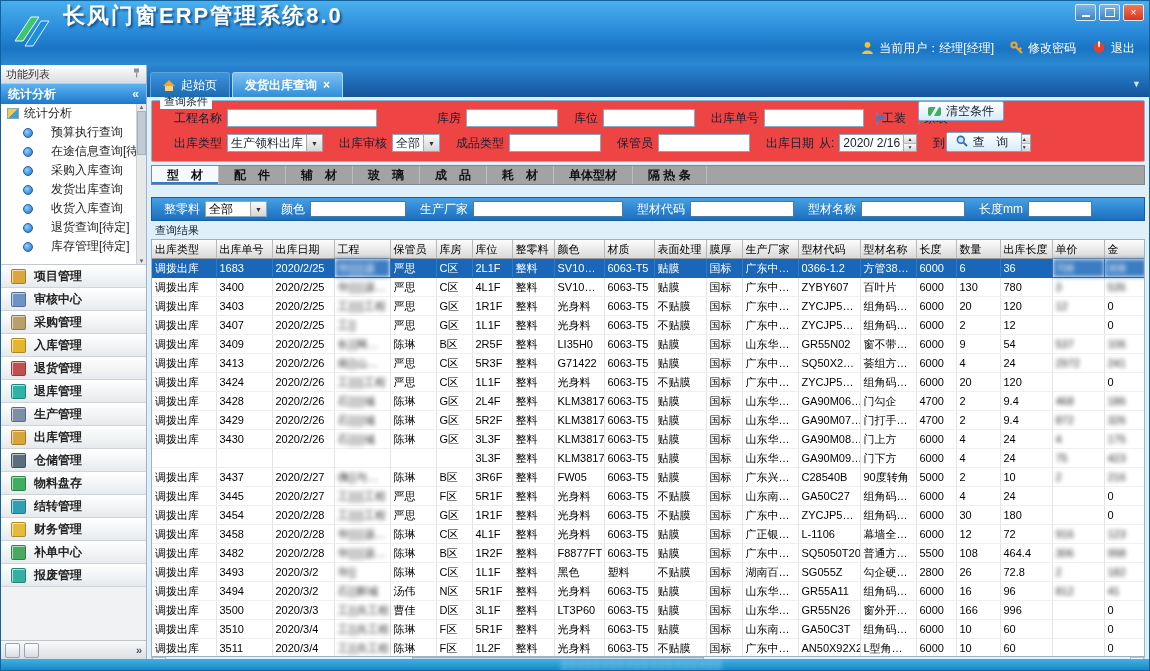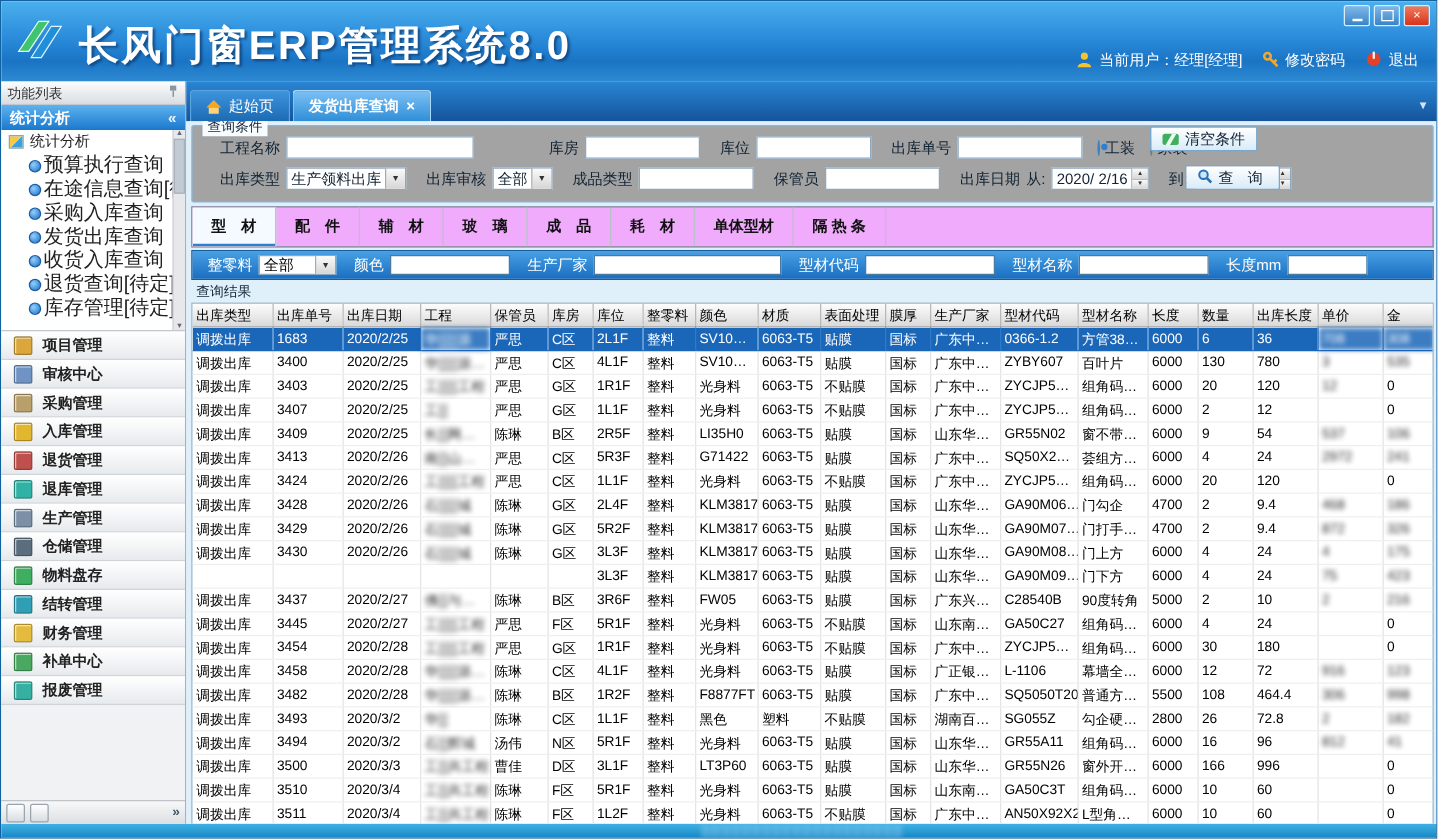--- a/index.html
+++ b/index.html
@@ -2,41 +2,41 @@
 <html><head>
 <meta charset="utf-8">
 <style>
   html,body{margin:0;padding:0;}
   body{width:1150px;height:671px;font-family:"Liberation Sans","DejaVu Sans",sans-serif;overflow:hidden;}
   .window{position:relative;width:1150px;height:671px;background:#dff0fb;border:1px solid #11629f;box-sizing:border-box;overflow:hidden;}
 
   
   .titlebar{position:relative;height:64px;background:linear-gradient(180deg,#4ab0ec 0%,#2b8cdb 45%,#1a74c4 75%,#2d8ad2 100%);}
   .logo{position:absolute;left:10px;top:10px;}
-  .app-title{position:absolute;left:62px;top:14px;font-size:32px;font-weight:800;color:#fff;letter-spacing:2px;text-shadow:2px 2px 2px rgba(10,50,100,.65);}
+  .app-title{position:absolute;left:62px;top:0;font-size:22px;font-weight:800;color:#fff;letter-spacing:2px;text-shadow:2px 2px 2px rgba(10,50,100,.65);}
   .winbtns{position:absolute;top:3px;right:5px;display:flex;gap:3px;}
   .winbtn{width:19px;height:15px;display:flex;align-items:center;justify-content:center;font-size:10px;color:#fff;background:linear-gradient(#7fb8e8,#3a84c8);border:1px solid #d8ecfc;border-radius:2px;cursor:default;}
   .winbtn.close{background:linear-gradient(#f07a5a,#d8341c);}
   .winbtn .minbar{display:block;width:8px;height:2px;background:#fff;margin-top:6px;}
   .winbtn .maxbox{display:block;width:8px;height:7px;border:1px solid #fff;}
   .userarea{position:absolute;right:14px;bottom:8px;display:flex;align-items:center;gap:16px;color:#fff;font-size:12px;}
   .useritem{display:flex;align-items:center;gap:5px;}
 
   
   .body-row{display:flex;height:594px;}
 
   
   .sidebar{width:148px;background:#eef2f6;border-right:1px solid #9fb4c6;display:flex;flex-direction:column;box-sizing:border-box;}
   .func-title{height:18px;background:linear-gradient(#fdfdfd,#d9dee3);border-bottom:1px solid #c2c8ce;display:flex;align-items:center;justify-content:space-between;padding:0 5px;font-size:11px;color:#333;}
   .section-bar{height:20px;background:linear-gradient(#5db2f0,#1b78cc);display:flex;align-items:center;justify-content:space-between;padding:0 7px;color:#fff;font-size:12px;font-weight:bold;}
   .section-bar .collapse{font-size:12px;color:#eaf4ff;}
   .treepanel{position:relative;height:160px;background:#fff;overflow:hidden;border-bottom:1px solid #c2c8ce;}
   .tree-root{display:flex;align-items:center;gap:5px;height:19px;padding-left:6px;font-size:12px;color:#222;}
   .tree-node-icon{width:12px;height:11px;background:linear-gradient(135deg,#f7c94b 50%,#3aa0de 50%);border:1px solid #8aa;box-sizing:border-box;}
-  .tree-item{display:flex;align-items:center;gap:2px;height:19px;padding-left:22px;font-size:16px;color:#222;white-space:nowrap;overflow:hidden;}
+  .tree-item{display:flex;align-items:center;gap:18px;height:19px;padding-left:22px;font-size:12px;color:#222;white-space:nowrap;overflow:hidden;}
   .tree-bullet{width:8px;height:8px;border-radius:50%;background:radial-gradient(circle at 35% 35%,#8fd0ff,#1f6fc0);border:1px solid #1a5ca6;flex:0 0 auto;}
   .tree-scroll{position:absolute;top:0;right:0;bottom:0;width:9px;background:#e6e8ea;border-left:1px solid #cfd2d5;font-size:6px;color:#667;display:flex;flex-direction:column;align-items:center;}
   .tree-scroll .thumb{width:7px;height:42px;background:#c2cbd4;border:1px solid #a8b2bc;margin-top:1px;}
   .menu{flex:0 0 auto;}
   .menu-item{height:22px;display:flex;align-items:center;background:linear-gradient(#ffffff,#e7eaed);border-bottom:1px solid #cfd4d9;padding-left:10px;font-size:12px;font-weight:bold;color:#222;cursor:default;}
   .menu-icon{width:13px;height:13px;border-radius:2px;margin-right:8px;border:1px solid rgba(0,0,0,.25);box-shadow:inset 1px 1px 0 rgba(255,255,255,.6);}
   .side-fill{flex:1;background:#f0f2f4;}
   .side-footer{height:18px;background:linear-gradient(#f8f8f8,#dcdfe2);border-top:1px solid #c0c4c8;display:flex;align-items:center;gap:4px;padding:0 4px;}
   .mini-btn{width:13px;height:13px;border:1px solid #9aa4ae;background:linear-gradient(#fff,#d8dde2);border-radius:2px;}
   .side-footer .more{margin-left:auto;font-size:11px;font-weight:bold;color:#456;}
@@ -48,21 +48,21 @@
   .tab.active{background:linear-gradient(#7cc0f4,#2f8ed8);font-weight:bold;border-color:#a8d8fc;}
   .tab .close-x{font-size:12px;line-height:1;color:#fff;}
   .tab-caret{position:absolute;right:8px;bottom:8px;color:#cfe6fa;font-size:9px;}
   .home-icon{position:relative;width:12px;height:11px;display:inline-block;}
   .home-icon .roof{position:absolute;top:0;left:0;width:0;height:0;border-left:6px solid transparent;border-right:6px solid transparent;border-bottom:6px solid #f5a623;}
   .home-icon .base{position:absolute;top:6px;left:2px;width:8px;height:5px;background:#ffd27a;}
 
   .content{position:relative;flex:1;background:#dff0fb;padding:3px 4px 0 4px;box-sizing:border-box;overflow:hidden;}
 
   
-  .querybox{position:relative;height:60px;border:1px solid #86b8dc;border-radius:2px;background:#a3a3a3;margin-bottom:3px;}
+  .querybox{position:relative;height:60px;border:1px solid #86b8dc;border-radius:2px;background:#ef4444;margin-bottom:3px;}
   .legend{position:absolute;top:-7px;left:8px;background:#f7fcff;padding:0 4px;font-size:11px;color:#123;}
   .qrow{position:absolute;left:0;right:230px;display:flex;align-items:center;font-size:12px;color:#123;white-space:nowrap;}
   .qrow.r1{top:8px;} .qrow.r2{top:33px;}
   .qlabel{margin:0 5px 0 16px;}
   .tinput{height:18px;border:1px solid #8aa8c0;background:#fff;font-size:12px;padding:0 3px;box-sizing:border-box;font-family:inherit;}
   .combo,.datefield{display:inline-flex;align-items:stretch;height:18px;border:1px solid #8aa8c0;background:#fff;box-sizing:border-box;}
   .combo-text,.date-text{flex:1;display:flex;align-items:center;padding:0 3px;font-size:12px;overflow:hidden;}
   .combo-btn{width:15px;display:flex;align-items:center;justify-content:center;background:linear-gradient(#fafafa,#d6d6d6);border-left:1px solid #aaa;font-size:7px;color:#333;}
   .spinner{width:12px;display:flex;flex-direction:column;border-left:1px solid #aaa;}
   .spinner span{flex:1;display:flex;align-items:center;justify-content:center;font-size:5px;color:#333;background:linear-gradient(#fafafa,#d6d6d6);}
@@ -70,21 +70,21 @@
   .radio{display:inline-block;width:11px;height:11px;border-radius:50%;border:1px solid #777;background:#fff;margin:0 4px 0 12px;position:relative;vertical-align:-2px;}
   .radio.checked{border-color:#3a7fc0;}
   .radio.checked::after{content:"";position:absolute;left:2px;top:2px;width:5px;height:5px;border-radius:50%;background:#2d7fd0;}
   .qbtn{position:absolute;display:flex;align-items:center;justify-content:center;gap:5px;border:1px solid #7aa8cc;background:linear-gradient(#ffffff,#d9ebf8);font-size:12px;color:#123;border-radius:2px;height:20px;box-sizing:border-box;cursor:default;}
   .qbtn.clear{top:0;right:140px;width:86px;}
   .qbtn.search{top:31px;right:122px;width:76px;letter-spacing:4px;}
   .clear-ic{width:13px;height:9px;background:#3fae5f;border-radius:2px;position:relative;overflow:hidden;}
   .clear-ic::after{content:"";position:absolute;left:5px;top:-2px;width:3px;height:14px;background:#eafff0;transform:rotate(30deg);}
 
   
-  .mtabs{display:flex;height:33px;border:1px solid #7c8a96;background:#f0abfc;margin-bottom:2px;box-sizing:border-box;}
+  .mtabs{display:flex;height:20px;border:1px solid #7c8a96;background:#a3a3a3;margin-bottom:12px;box-sizing:border-box;}
   .mtab{display:flex;align-items:center;padding:0 15px;font-size:12px;font-weight:bold;color:#111;border-right:1px solid #b8c0c8;cursor:default;white-space:nowrap;}
   .mtab.active{box-shadow:inset 0 -2px 0 #2d7fd0;background:#f4faff;}
 
   
   .filterbar{height:24px;background:linear-gradient(#47a0e4,#1a6ec0);border:1px solid #1a5c9c;display:flex;align-items:center;color:#fff;font-size:12px;padding-left:12px;margin-bottom:2px;box-sizing:border-box;white-space:nowrap;}
   .flabel{margin:0 5px 0 14px;}
   .flabel:first-child{margin-left:0;}
   .finput{height:16px;border:1px solid #4a7aa0;background:#fff;font-size:12px;padding:0 3px;box-sizing:border-box;font-family:inherit;}
   .fcombo{height:16px;}
 
@@ -239,20 +239,24 @@
           </div>
           <div class="menu-item">
             <span class="menu-icon" style="background: rgb(47, 179, 166);"></span>
             <span>退库管理</span>
           </div>
           <div class="menu-item">
             <span class="menu-icon" style="background: rgb(123, 143, 166);"></span>
             <span>生产管理</span>
           </div>
           <div class="menu-item">
+            <span class="menu-icon" style="background: rgb(217, 164, 59);"></span>
+            <span>出库管理</span>
+          </div>
+          <div class="menu-item">
             <span class="menu-icon" style="background: rgb(92, 110, 126);"></span>
             <span>仓储管理</span>
           </div>
           <div class="menu-item">
             <span class="menu-icon" style="background: rgb(63, 174, 96);"></span>
             <span>物料盘存</span>
           </div>
           <div class="menu-item">
             <span class="menu-icon" style="background: rgb(47, 159, 181);"></span>
             <span>结转管理</span>

